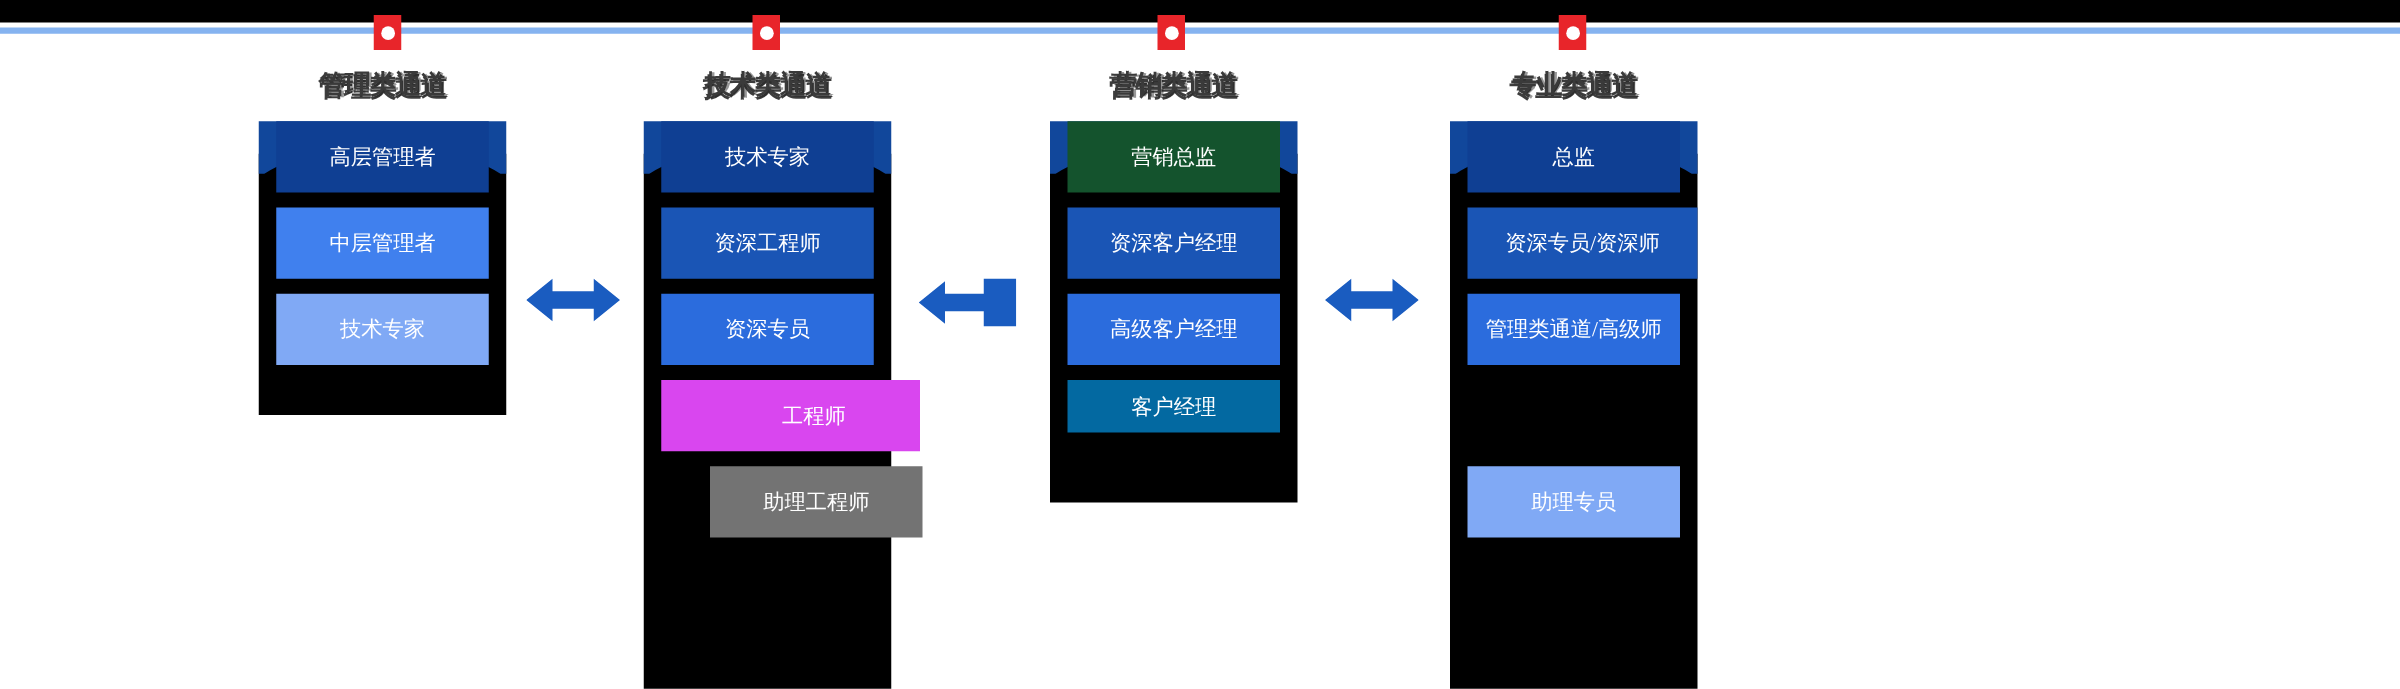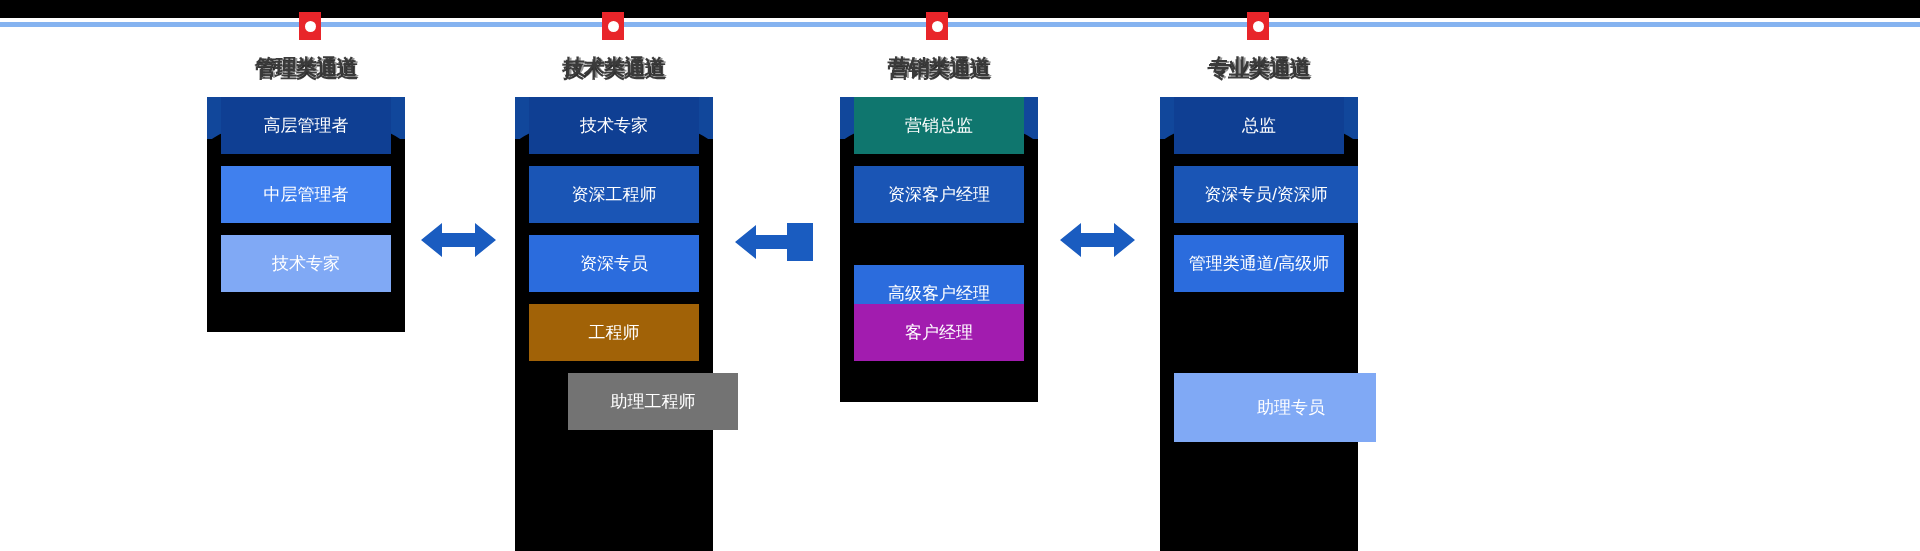--- a/index.html
+++ b/index.html
@@ -71,20 +71,21 @@
     position:absolute;
     pointer-events:none;
   }
 
   .level{
     position:absolute;
     display:flex;align-items:center;justify-content:center;
     color:#ffffff;
     font-size:17px;
     white-space:nowrap;
+    font-family:Liberation Serif, serif;
   }
 
   
   .arrow{position:absolute;}
 </style>
 </head>
 <body>
 
 <div id="top-black-bar"></div>
 <div id="blue-rule"></div>
@@ -132,66 +133,66 @@
       </svg>
       <div class="level" style="left: 14px; width: 170px; height: 57px; top: 70px; background: rgb(15, 63, 147);">
         <span>技术专家</span>
       </div>
       <div class="level" style="left: 14px; width: 170px; height: 57px; top: 139px; background: rgb(26, 85, 181);">
         <span>资深工程师</span>
       </div>
       <div class="level" style="left: 14px; width: 170px; height: 57px; top: 208px; background: rgb(43, 108, 221);">
         <span>资深专员</span>
       </div>
-      <div class="level" style="left: 14px; width: 170px; height: 57px; top: 277px; background: #a16207;">
+      <div class="level" style="left: 14px; width: 170px; height: 57px; top: 277px; background: #d946ef; padding-left: 37px;">
         <span>工程师</span>
       </div>
       <div class="level" style="left: 14px; width: 170px; height: 57px; top: 346px; background: #737373; margin-left: 39px;">
         <span>助理工程师</span>
       </div>
     </div>
     <div class="channel" style="left: 840px; width: 198px; height: 524px;">
       <div class="channel-title"><span class="ghost2">营销类通道</span><span class="ghost">营销类通道</span><span style="position: relative;">营销类通道</span></div>
       <div class="frame" style="left: 0px; top: 96px; width: 198px; height: 279px; background: rgb(0, 0, 0);"></div>
       <div class="header-plate" style="left: 0px; top: 70px; width: 198px; height: 42px; background: rgb(17, 71, 155);"></div>
       <svg class="swoosh" width="198" height="34" viewBox="0 0 198 34" style="left: 0px; top: 88px;">
         <path d="M2,26 C20,12 56,4 65.34,2 C47.519999999999996,10 26,18 14,28 Z" fill="#000000"></path>
         <path d="M196,26 C178,12 142,4 132.66,2 C150.48,10 172,18 184,28 Z" fill="#000000"></path>
       </svg>
-      <div class="level" style="left: 14px; width: 170px; height: 57px; top: 70px; background: #0f766e;">
+      <div class="level" style="left: 14px; width: 170px; height: 57px; top: 70px; background: #14532d;">
         <span>营销总监</span>
       </div>
       <div class="level" style="left: 14px; width: 170px; height: 57px; top: 139px; background: rgb(26, 85, 181); align-items: center;">
         <span>资深客户经理</span>
       </div>
-      <div class="level" style="left: 14px; width: 170px; height: 57px; top: 208px; background: rgb(43, 108, 221); margin-top: 30px;">
+      <div class="level" style="left: 14px; width: 170px; height: 57px; top: 208px; background: rgb(43, 108, 221);">
         <span>高级客户经理</span>
       </div>
-      <div class="level" style="left: 14px; width: 170px; height: 57px; top: 277px; background: #a21caf;">
+      <div class="level" style="left: 14px; width: 170px; height: 42px; top: 277px; background: #0369a1;">
         <span>客户经理</span>
       </div>
     </div>
     <div class="channel" style="left: 1160px; width: 198px; height: 524px;">
       <div class="channel-title"><span class="ghost2">专业类通道</span><span class="ghost">专业类通道</span><span style="position: relative;">专业类通道</span></div>
       <div class="frame" style="left: 0px; top: 96px; width: 198px; height: 434px; background: rgb(0, 0, 0);"></div>
       <div class="header-plate" style="left: 0px; top: 70px; width: 198px; height: 42px; background: rgb(17, 71, 155);"></div>
       <svg class="swoosh" width="198" height="34" viewBox="0 0 198 34" style="left: 0px; top: 88px;">
         <path d="M2,26 C20,12 56,4 65.34,2 C47.519999999999996,10 26,18 14,28 Z" fill="#000000"></path>
         <path d="M196,26 C178,12 142,4 132.66,2 C150.48,10 172,18 184,28 Z" fill="#000000"></path>
       </svg>
       <div class="level" style="left: 14px; width: 170px; height: 57px; top: 70px; background: rgb(15, 63, 147);">
         <span>总监</span>
       </div>
       <div class="level" style="left: 14px; width: 184px; height: 57px; top: 139px; background: rgb(26, 85, 181);">
         <span>资深专员/资深师</span>
       </div>
       <div class="level" style="left: 14px; width: 170px; height: 57px; top: 208px; background: rgb(43, 108, 221);">
         <span>管理类通道/高级师</span>
       </div>
-      <div class="level" style="left: 14px; width: 170px; height: 69px; top: 346px; background: rgb(128, 169, 245); padding-left: 32px;">
+      <div class="level" style="left: 14px; width: 170px; height: 57px; top: 346px; background: rgb(128, 169, 245);">
         <span>助理专员</span>
       </div>
     </div>
     <svg class="arrow" width="75" height="46" viewBox="0 0 75 46" style="left: 421px; top: 190px;">
       <path d="M0,23 L21,6 L21,16 L54,16 L54,6 L75,23 L54,40 L54,30 L21,30 L21,40 Z" fill="#1a5cc0"></path>
     </svg>
     <svg class="arrow" width="78" height="46" viewBox="0 0 78 46" style="left: 735px; top: 192px;">
       <path d="M0,23 L21,6 L21,16 L52,16 L52,4 L78,4 L78,42 L52,42 L52,30 L21,30 L21,40 Z" fill="#1a5cc0"></path>
     </svg>
     <svg class="arrow" width="75" height="46" viewBox="0 0 75 46" style="left: 1060px; top: 190px;">

